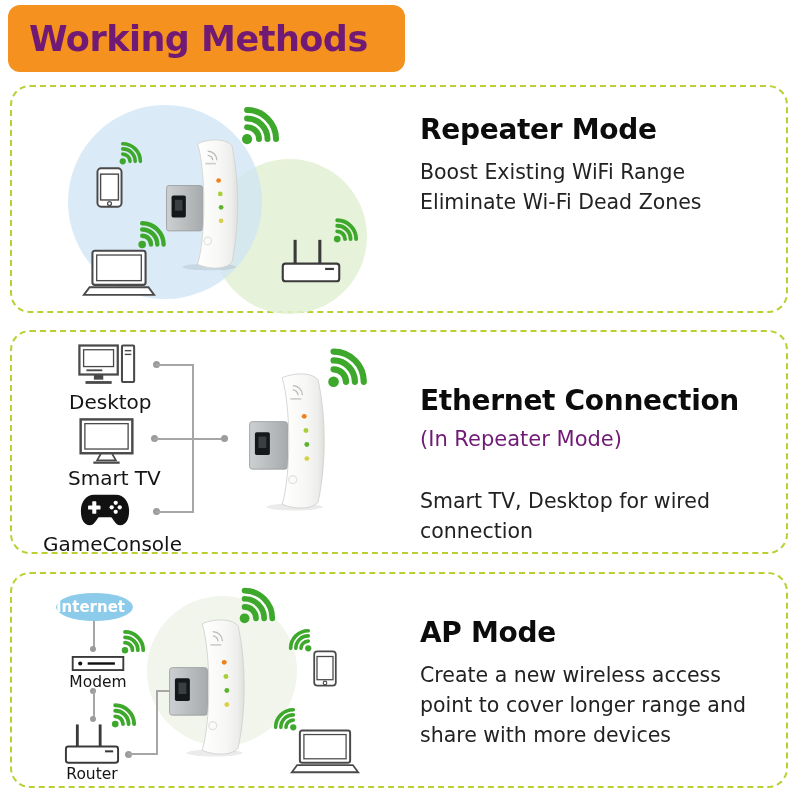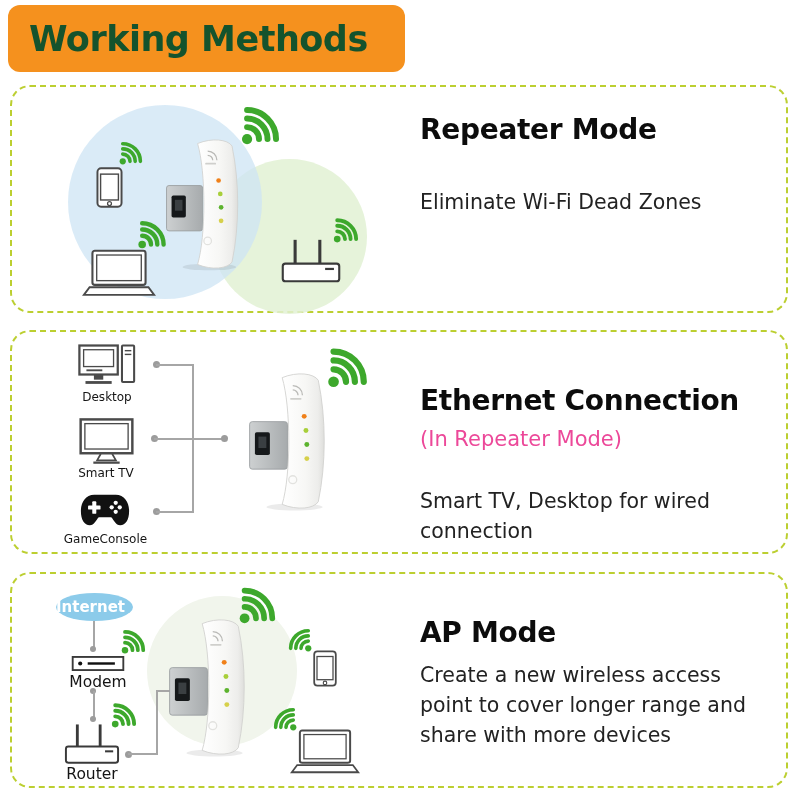--- a/index.html
+++ b/index.html
@@ -5,31 +5,31 @@
   html,body{margin:0;padding:0;background:#fff;}
   .canvas{
     position:relative;width:800px;height:800px;background:#ffffff;
     font-family:"DejaVu Sans","Liberation Sans",sans-serif;overflow:hidden;
   }
   .abs{position:absolute;}
   .hdr{
     left:8px;top:5px;width:397px;height:67px;background:#F5911E;
     border-radius:12px;display:flex;align-items:center;padding-left:21px;box-sizing:border-box;
   }
-  .hdr-title{font-size:35px;font-weight:bold;color:#14532d;letter-spacing:-0.5px;}
+  .hdr-title{font-size:35px;font-weight:bold;color:#701a75;letter-spacing:-0.5px;}
   .box{border:2.5px dashed #BCCF31;border-radius:20px;box-sizing:border-box;}
   .sec-title{font-size:28px;font-weight:bold;color:#0c0c0c;letter-spacing:-0.3px;white-space:nowrap;}
-  .sec-sub{font-size:21px;color:#ec4899;white-space:nowrap;}
+  .sec-sub{font-size:21px;color:#701a75;white-space:nowrap;}
   .sec-line{font-size:20.5px;color:#222;line-height:30px;white-space:nowrap;}
   .circle{border-radius:50%;}
   .dot{width:7px;height:7px;border-radius:50%;background:#9c9c9c;}
   .sq{width:6px;height:6px;border-radius:50%;background:#9c9c9c;}
   .hline{height:2px;background:#a6a6a6;}
   .vline{width:2px;background:#a6a6a6;}
-  .dev-label{font-size:12px;color:#141414;text-align:center;white-space:nowrap;}
+  .dev-label{font-size:20px;color:#141414;text-align:center;white-space:nowrap;}
   .dev-label.big{font-size:15.5px;}
   .cloud{
     background:#8CCBEA;border-radius:50%;color:#fff;font-weight:bold;font-size:15px;
     display:flex;align-items:center;
   }
   .flip{transform:scaleX(-1);}
 </style>
 </head>
 <body>
 
@@ -160,20 +160,21 @@
       </svg>
 
     <svg class="abs" style="left:318px;top:126px;" width="30" height="30">
         <use href="#sym-wifi"></use>
       </svg>
     <svg class="abs" style="left:269px;top:150px;" width="60" height="48">
         <use href="#sym-router"></use>
       </svg>
 
     <div class="abs sec-title" style="left:408px;top:26px;">Repeater Mode</div>
+    <div class="abs sec-line" style="left:408px;top:70px;">Boost Existing WiFi Range</div>
     <div class="abs sec-line" style="left:408px;top:100px;">Eliminate Wi-Fi Dead Zones</div>
   </div>
 
   <div class="abs box" style="left:10px;top:330px;width:778px;height:224px;">
     <svg class="abs" style="left:66px;top:12px;" width="58" height="47">
         <use href="#sym-desktop"></use>
       </svg>
     <div class="abs dev-label" style="left:57px;top:58px;width:76px;">Desktop</div>
 
     <svg class="abs" style="left:67px;top:86px;" width="55" height="47">

